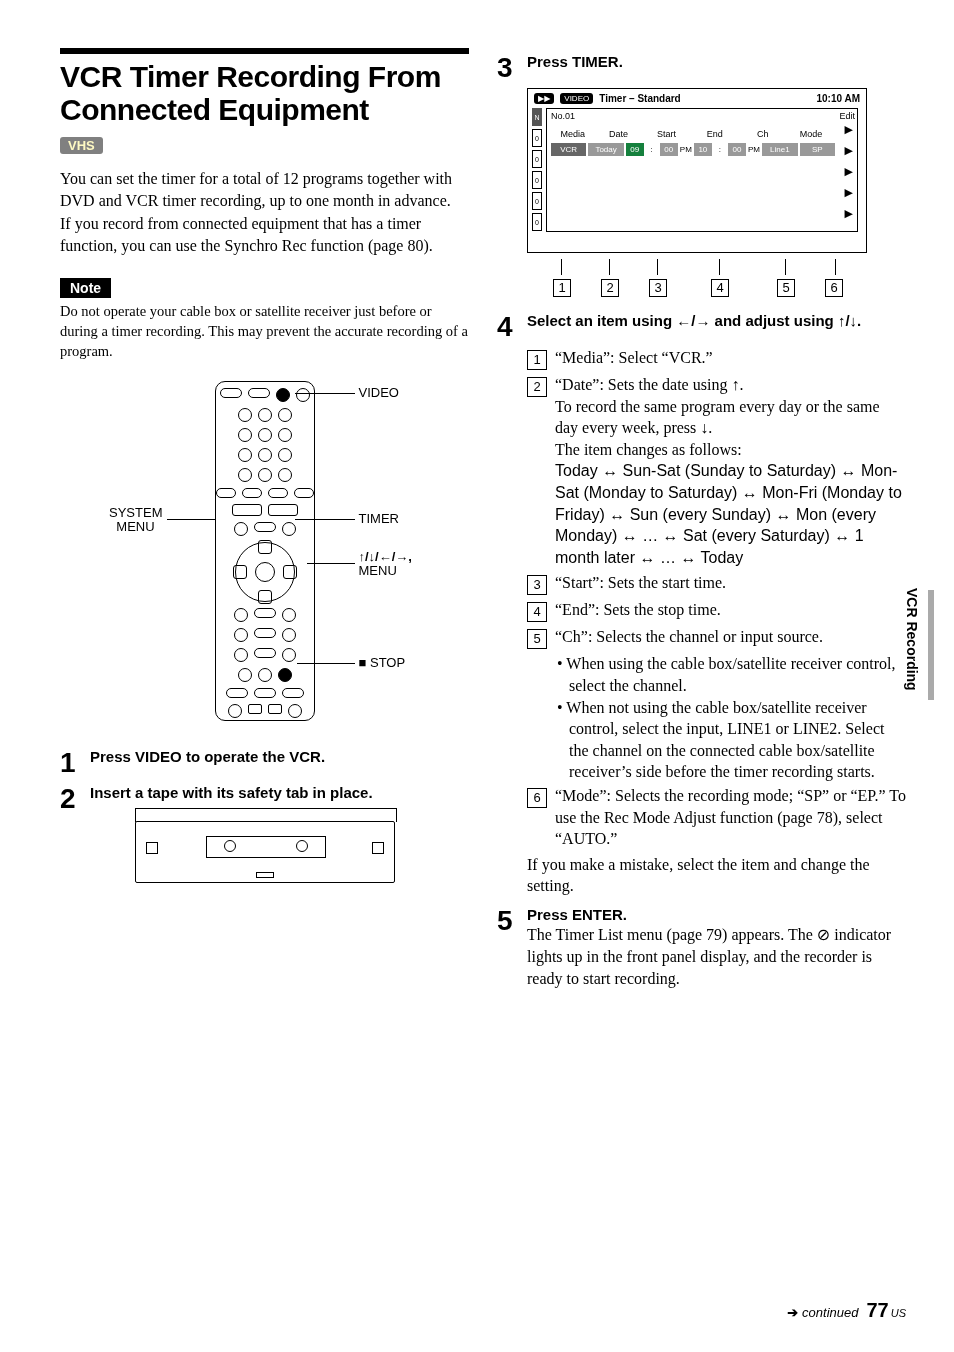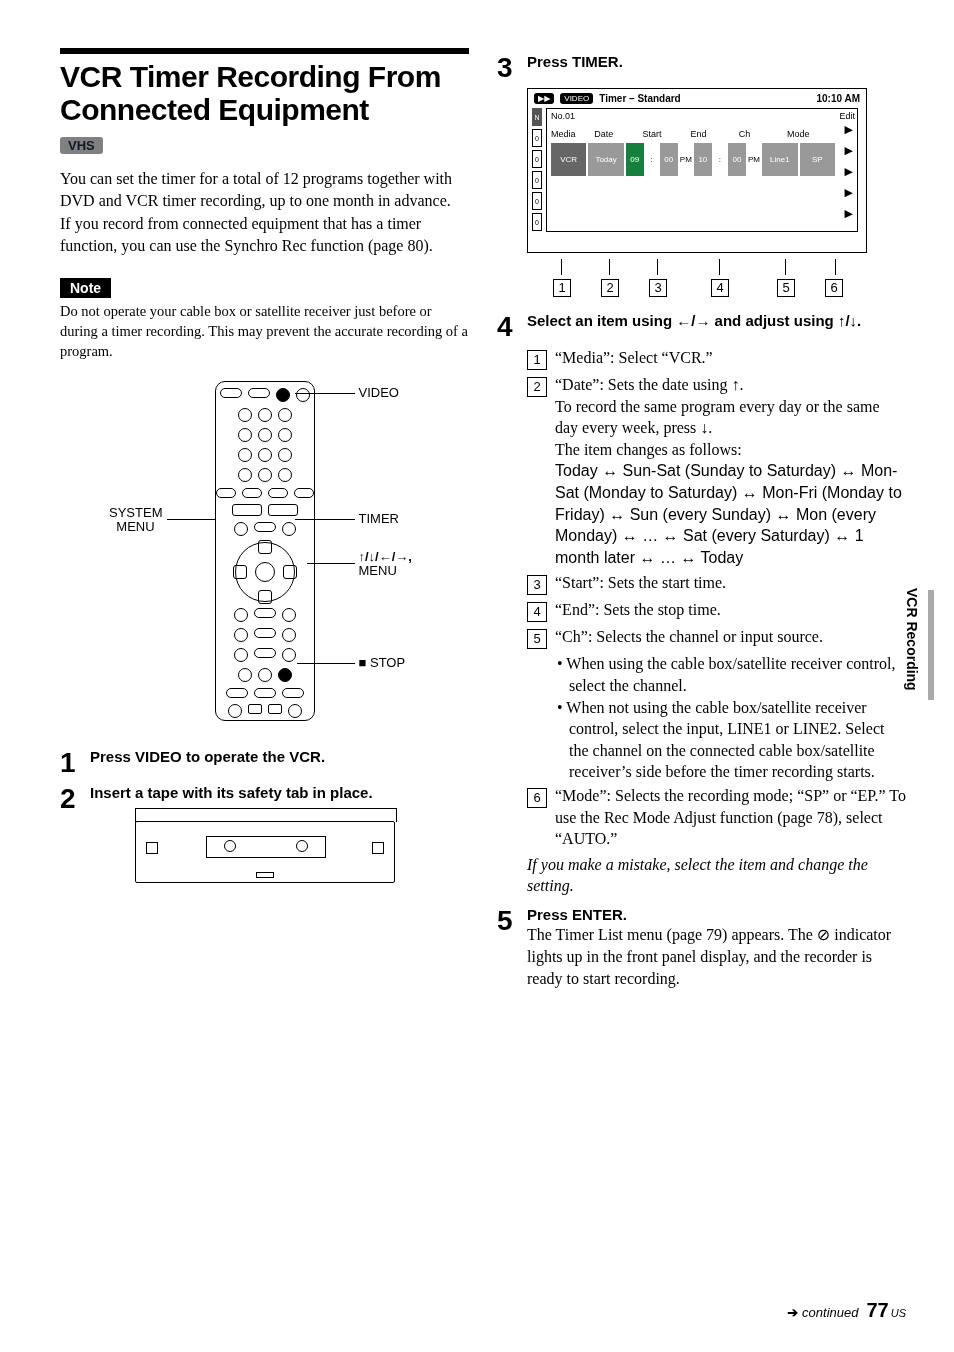--- a/index.html
+++ b/index.html
@@ -31,21 +31,21 @@
     font-family: Arial, Helvetica, sans-serif;
     font-weight: 900;
     font-size: 30px;
     line-height: 1.1;
     margin: 6px 0 10px 0;
     letter-spacing: -0.5px;
   }
   .vhs-badge {
     display: inline-block;
     background: #808080;
-    color: #0f172a;
+    color: #fef9c3;
     font-family: Arial, Helvetica, sans-serif;
     font-weight: 700;
     font-size: 13px;
     padding: 1px 8px;
     border-radius: 3px;
     margin-bottom: 14px;
   }
   p { margin: 0 0 2px 0; line-height: 1.35; }
   .note-box {
     display: inline-block;
@@ -135,24 +135,24 @@
   .osd-top .pill{ background:#000; color:#fff; border-radius:3px; padding:1px 4px; font-size:8px;}
   .osd-top .spacer{ flex:1; }
   .osd-body{ position:relative; height:130px; padding: 0 8px 0 18px;}
   .osd-tabs{ position:absolute; left:4px; top:0; bottom:0; width:10px;}
   .osd-tab{ width:10px; height:18px; border:1px solid #000; margin-bottom:3px; font-size:7px; text-align:center; line-height:18px;}
   .osd-tab.active{ background:#555; color:#fff; border-color:#555;}
   .osd-frame{ border:1px solid #000; height:124px; position:relative;}
   .osd-no{ position:absolute; left:4px; top:2px; font-size:9px;}
   .osd-edit{ position:absolute; right:2px; top:2px; font-size:9px;}
   .osd-heads{ position:absolute; top:20px; left:4px; right:22px; display:flex; font-size:9px;}
-  .osd-heads span{ flex:1; text-align:left;}
+  .osd-heads span{ flex:1; text-align:center;}
   .osd-heads span:first-child{flex:0.9}
   .osd-row{ position:absolute; top:34px; left:4px; right:22px; display:flex; gap:2px;}
-  .osd-cell{ flex:1; background:#999; color:#fff; font-size:8px; text-align:center; padding:12px 0;}
+  .osd-cell{ flex:1; background:#999; color:#fff; font-size:8px; text-align:center; padding:2px 0;}
   .osd-cell.dark{ background:#666;}
   .osd-cell.sel{ background:#15803d;}
   .osd-cell.small{flex:0.35; background:none; color:#000;}
   .osd-arrows{ position:absolute; right:4px; top:14px; display:flex; flex-direction:column; gap:8px;}
   .osd-arrows span{ font-size:11px;}
   .callouts{ display:flex; gap:22px; margin: 4px 0 0 52px;}
   .cb{ width:18px; height:18px; border:1.5px solid #000; font-family: Arial,sans-serif; font-size:13px; text-align:center; line-height:16px;}
   .vlines{ position:relative; width:340px; height:16px; margin-left:30px;}
   .vl{ position:absolute; width:1px; background:#000; bottom:0; top:0;}
   .defrow { display:flex; margin: 2px 0 4px 30px; }
@@ -427,21 +427,21 @@
       <div class="t">“Ch”: Selects the channel or input source.</div>
       </div>
     <div class="bullet-row">• <span>When using the cable box/satellite receiver control, select the channel.</span></div>
     <div class="bullet-row">• <span>When not using the cable box/satellite receiver control, select the input, LINE1 or LINE2. Select the channel on the connected cable box/satellite receiver’s side before the timer recording starts.</span></div>
 
     <div class="defrow">
         <div class="num">6</div>
       <div class="t">“Mode”: Selects the recording mode; “SP” or “EP.” To use the Rec Mode Adjust function (page 78), select “AUTO.”</div>
       </div>
 
-    <p style="margin-left:30px; margin-top:4px;font-style:italic;">If you make a mistake, select the item and change the setting.</p>
+    <p style="margin-left:30px; margin-top:4px;">If you make a mistake, select the item and change the setting.</p>
 
     <div class="step" style="margin-top:8px;">
       <span class="stepnum">5</span>
       <div class="body">
         <div class="step-head">Press ENTER.</div>
         <p>The Timer List menu (page 79) appears. The ⊘ indicator lights up in the front panel display, and the recorder is ready to start recording.</p>
       </div>
     </div>
   </div>
 </div>

